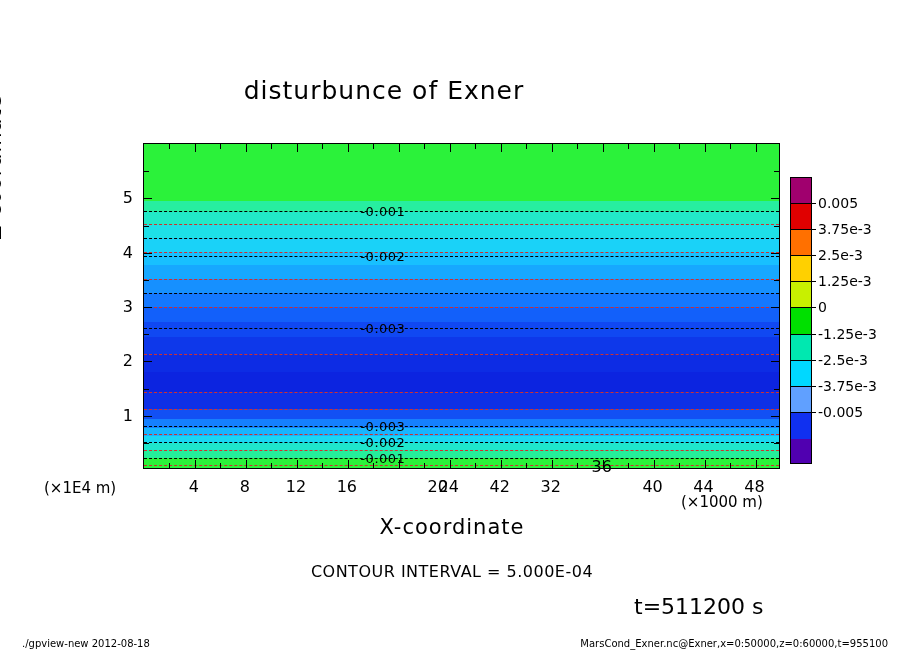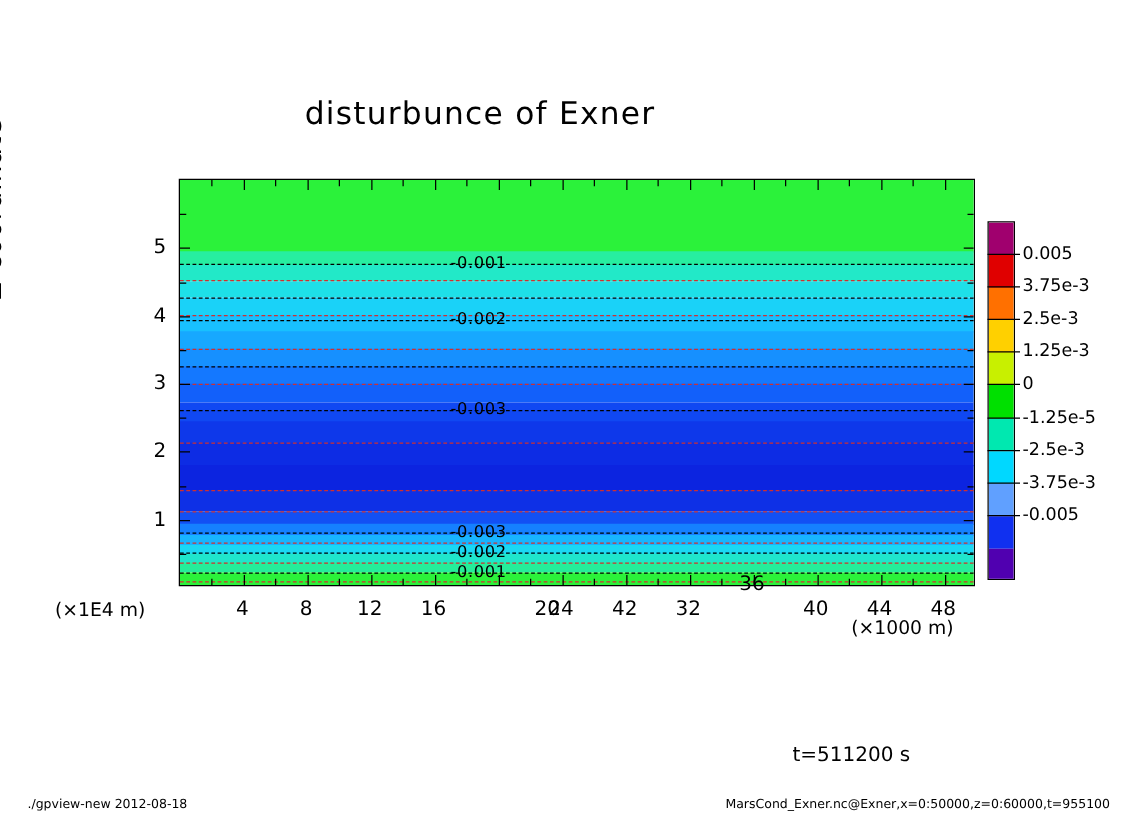--- a/index.html
+++ b/index.html
@@ -148,21 +148,21 @@
     top: 562px;
     width: 904px;
     text-align: center;
     font-size: 16px;
     letter-spacing: 0.5px;
   }
   .time-label {
     position: absolute;
     left: 634px;
     top: 594px;
-    font-size: 16px;
+    font-size: 22px;
   }
   .foot-left {
     position: absolute;
     left: 22px;
     top: 638px;
     font-size: 10px;
   }
   .foot-right {
     position: absolute;
     right: 16px;
@@ -356,23 +356,25 @@
     </div>
   <div id="yticklabels">
       <div class="yticklabel" style="left: 103px; width: 30px; top: 414.667px;">1</div>
       <div class="yticklabel" style="left: 103px; width: 30px; top: 360.333px;">2</div>
       <div class="yticklabel" style="left: 103px; width: 30px; top: 306px;">3</div>
       <div class="yticklabel" style="left: 103px; width: 30px; top: 251.667px;">4</div>
       <div class="yticklabel" style="left: 103px; width: 30px; top: 197.333px;">5</div>
     </div>
 
   <div class="yaxis-title">Z-coordinate</div>
+  <div class="xaxis-title">X-coordinate</div>
   <div class="units-left">(×1E4 m)</div>
   <div class="units-right">(×1000 m)</div>
 
+  <div class="contour-interval">CONTOUR INTERVAL = 5.000E-04</div>
   <div class="time-label">t=511200 s</div>
 
   <div id="colorbar">
       <div class="cbseg" style="top: 0px; height: 26.5909px; background: rgb(160, 0, 110);"></div>
       <div class="cbseg" style="top: 26.0909px; height: 26.5909px; background: rgb(224, 0, 0);"></div>
       <div class="cbseg" style="top: 52.1818px; height: 26.5909px; background: rgb(255, 112, 0);"></div>
       <div class="cbseg" style="top: 78.2727px; height: 26.5909px; background: rgb(255, 208, 0);"></div>
       <div class="cbseg" style="top: 104.364px; height: 26.5909px; background: rgb(200, 240, 0);"></div>
       <div class="cbseg" style="top: 130.455px; height: 26.5909px; background: rgb(0, 224, 0);"></div>
       <div class="cbseg" style="top: 156.545px; height: 26.5909px; background: rgb(0, 232, 176);"></div>
@@ -391,21 +393,21 @@
       <div class="cbtick" style="top: 359.636px;"></div>
       <div class="cbtick" style="top: 385.727px;"></div>
       <div class="cbtick" style="top: 411.818px;"></div>
     </div>
   <div id="colorbar-labels">
       <div class="cblabel" style="top: 203.091px;">0.005</div>
       <div class="cblabel" style="top: 229.182px;">3.75e-3</div>
       <div class="cblabel" style="top: 255.273px;">2.5e-3</div>
       <div class="cblabel" style="top: 281.364px;">1.25e-3</div>
       <div class="cblabel" style="top: 307.455px;">0</div>
-      <div class="cblabel" style="top: 333.545px;">-1.25e-5</div>
+      <div class="cblabel" style="top: 333.545px;">-1.25e-3</div>
       <div class="cblabel" style="top: 359.636px;">-2.5e-3</div>
       <div class="cblabel" style="top: 385.727px;">-3.75e-3</div>
       <div class="cblabel" style="top: 411.818px;">-0.005</div>
     </div>
 
   <div class="foot-left">./gpview-new  2012-08-18</div>
   <div class="foot-right">MarsCond_Exner.nc@Exner,x=0:50000,z=0:60000,t=955100</div>
 
 </div>
 

